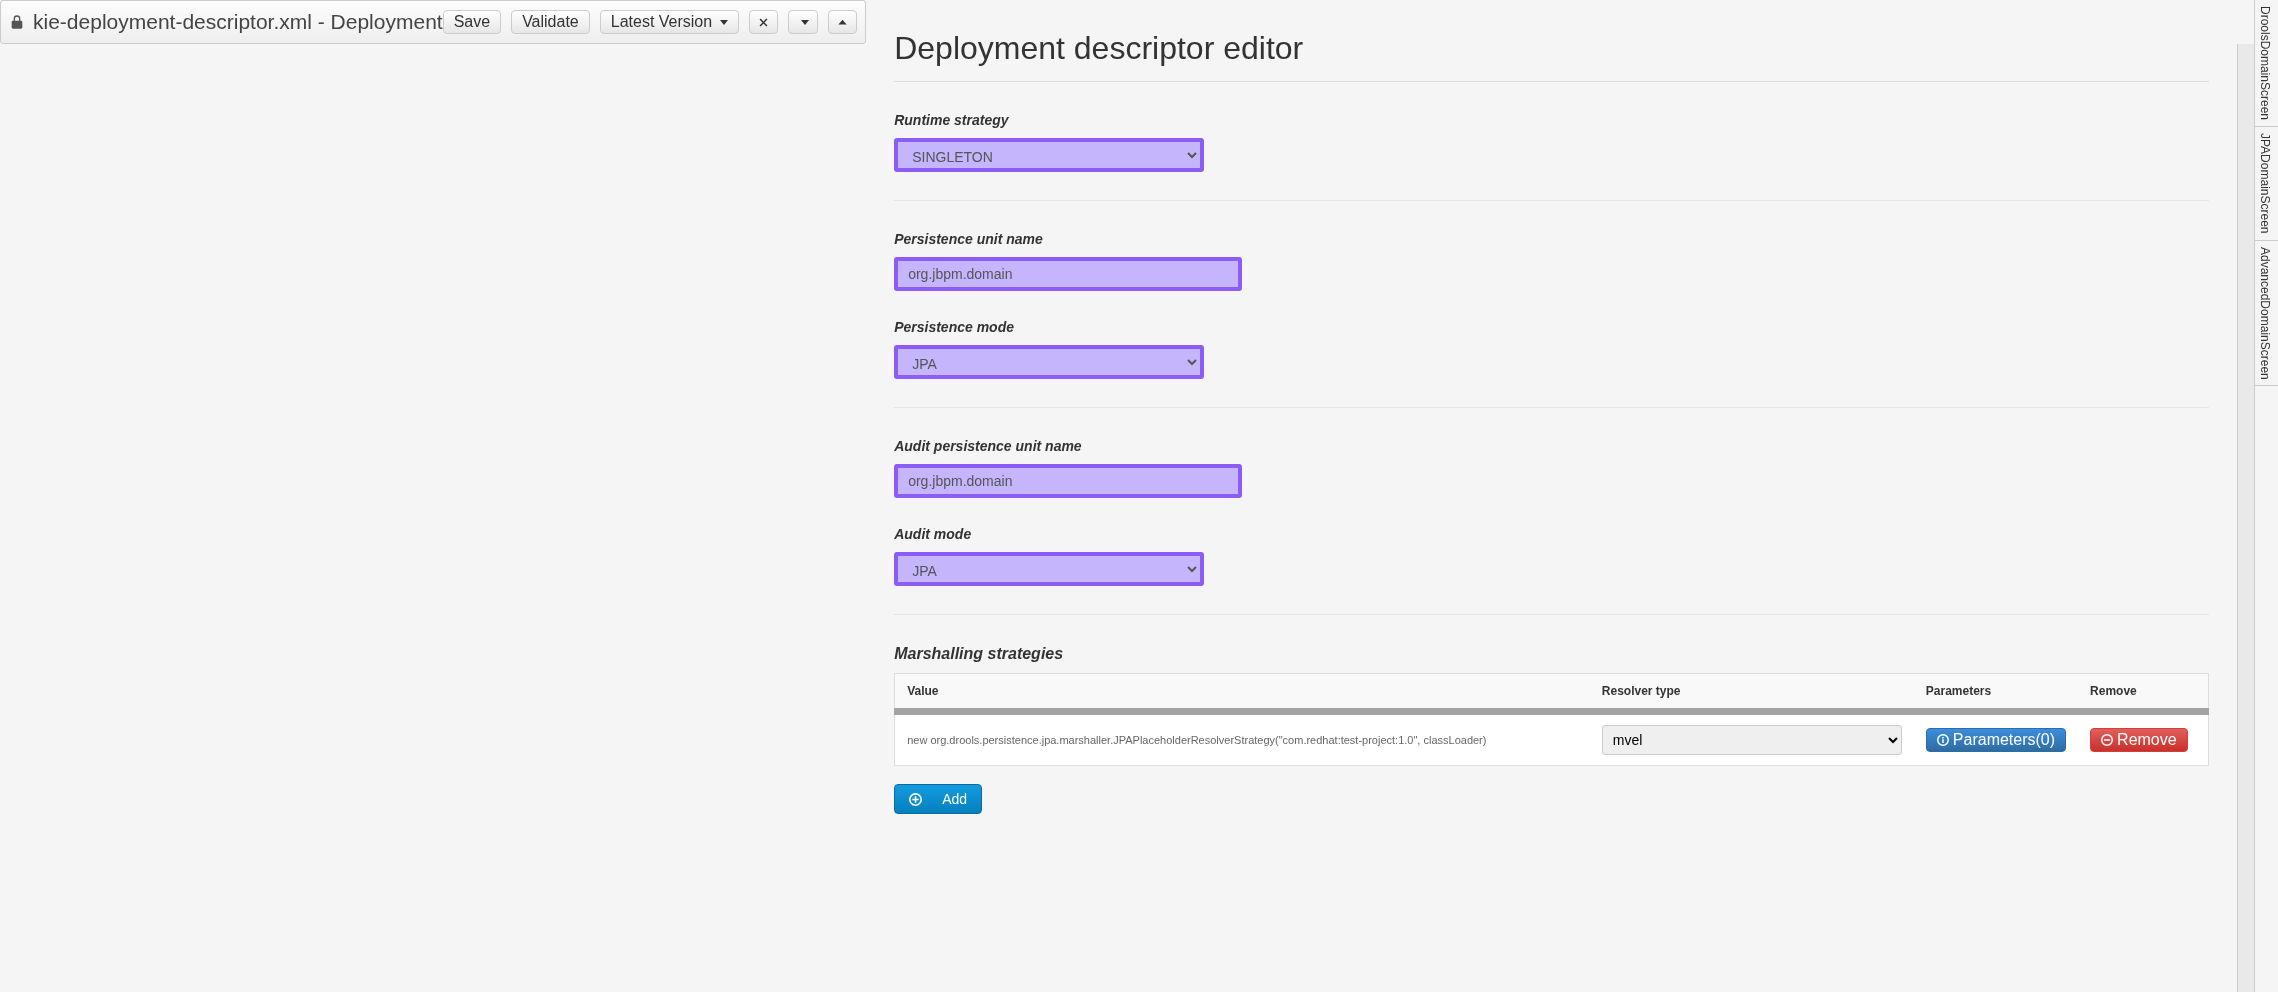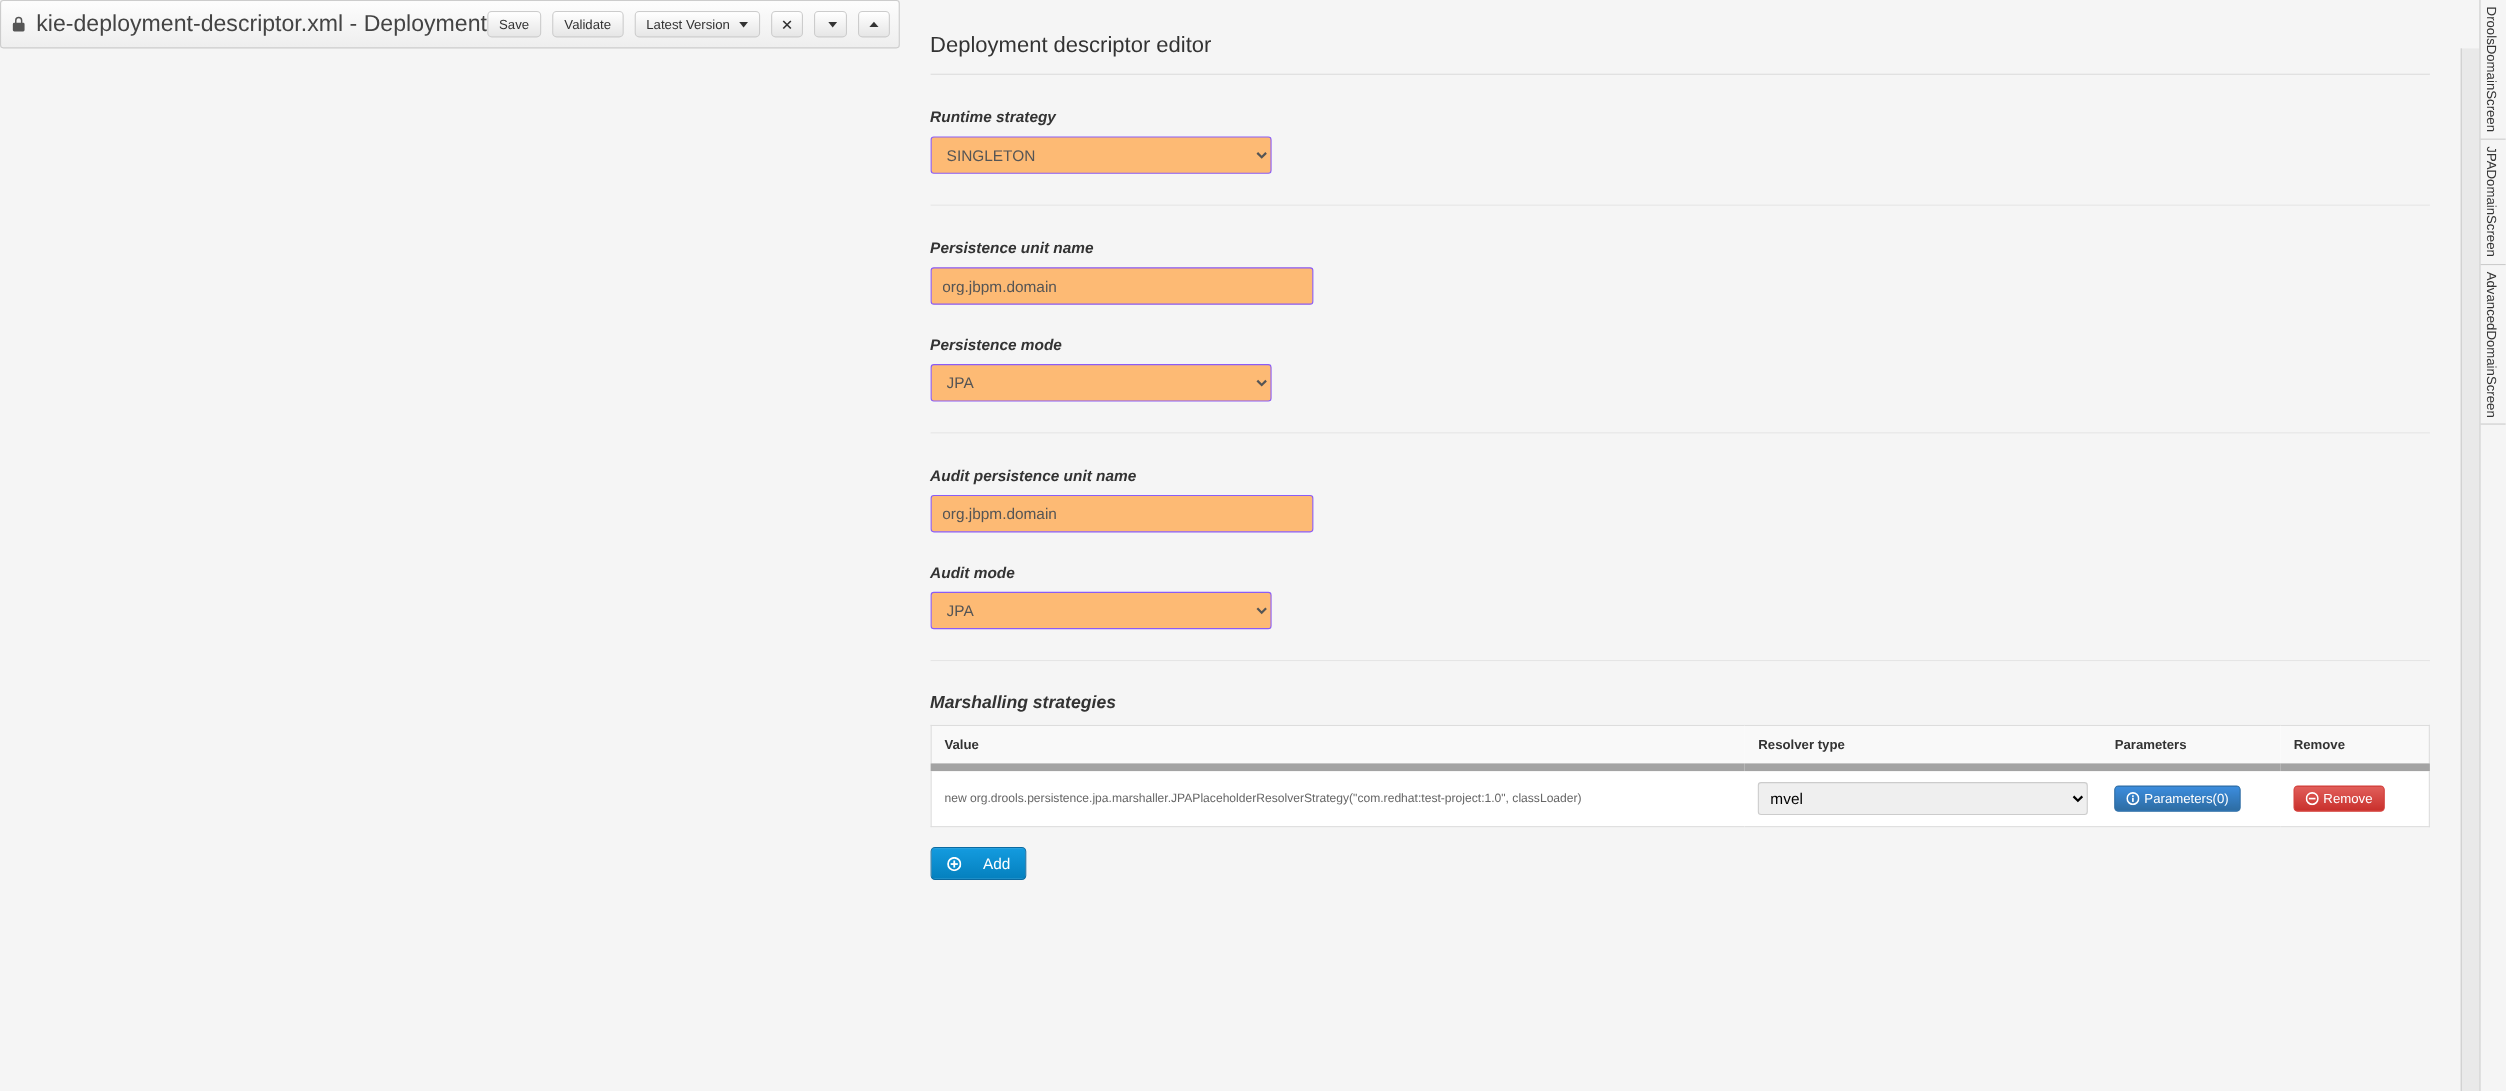--- a/index.html
+++ b/index.html
@@ -11,36 +11,36 @@
   .right-dock .vtab { writing-mode: vertical-lr; text-orientation: mixed; font-size:12px; padding:6px 3px; border-bottom:1px solid #ccc; color:#333; cursor:pointer; flex:0 0 auto; }
   .right-dock .vtab.last { border-bottom:1px solid #ccc; }
 
   
   .editor-area { position:absolute; top:0; left:0; right:24px; bottom:0; display:flex; flex-direction:row; }
   .inner-scroll-border { position:absolute; right:0; top:44px; bottom:0; width:17px; background:#e9e9e9; border-left:1px solid #ccc; }
   .editor-tabbar { height:44px; border:1px solid #ccc; border-radius:3px; margin:0; background: linear-gradient(#fdfdfd,#eeeeee); display:flex; align-items:center; padding:0 8px; }
   .editor-tabbar .lock-icon svg { width:16px; height:16px; display:block; }
   .editor-tabbar .tab-title { font-size:21px; color:#444; margin-left:8px; font-weight:400; }
   .editor-tabbar .spacer { flex:1 1 auto; }
-  .btn { display:inline-flex; align-items:center; gap:4px; font-size:12px; line-height:1; padding:4px 10px; border:1px solid #ccc; background:linear-gradient(#ffffff,#e6e6e6); border-radius:4px; color:#333; cursor:pointer; height:24px; }
+  .btn { display:inline-flex; align-items:center; gap:4px; font-size:16px; line-height:1; padding:4px 10px; border:1px solid #ccc; background:linear-gradient(#ffffff,#e6e6e6); border-radius:4px; color:#333; cursor:pointer; height:24px; }
   .btn + .btn { margin-left:4px; }
   .btn .caret { width:0;height:0;border-left:4px solid transparent;border-right:4px solid transparent;border-top:5px solid #333;display:inline-block;margin-left:4px; }
   .btn-icon-only { padding:4px 8px; }
   .btn-info { background:#337ab7; border-color:#2e6da4; color:#fff; background:linear-gradient(#3c8dde,#2d6ca2); }
   .btn-danger { background:#d9534f; border-color:#d43f3a; color:#fff; background:linear-gradient(#e15f5b,#c9302c); }
   .btn-info svg, .btn-danger svg, .btn-primary svg { width:12px; height:12px; }
   .toolbar-group { display:flex; align-items:center; gap:6px; }
 
   
   .content { flex:1 1 auto; overflow:auto; padding:20px 28px; padding-right:45px; }
-  h1.page-title { font-size:20px; font-weight:400; color:#333; margin:10px 0 14px 0; }
+  h1.page-title { font-size:32px; font-weight:400; color:#333; margin:10px 0 14px 0; }
   hr.sep { border:none; border-top:1px solid #ddd; margin:0 0 30px 0; }
   .form-group { margin-bottom:28px; }
   .form-label { font-style:italic; font-weight:bold; color:#333; font-size:14px; display:block; margin-bottom:10px; }
-  select.form-control, input.form-control { font-size:14px; padding:6px 10px; border:1px solid #8b5cf6; border-radius:3px; background:#fdba74; color:#555; height:34px; }
+  select.form-control, input.form-control { font-size:14px; padding:6px 10px; border:4px solid #8b5cf6; border-radius:3px; background:#c4b5fd; color:#555; height:34px; }
   select.form-control { width:310px; appearance:auto; }
   input.form-control { width:348px; }
   hr.light { border:none; border-top:1px solid #e5e5e5; margin:10px 0 30px 0; }
 
   
   .section-label { font-style:italic; font-weight:bold; color:#333; font-size:16px; margin-bottom:10px; }
   table.strategies { width:100%; border-collapse:collapse; background:#fff; border:1px solid #ddd; }
   table.strategies th { text-align:left; font-weight:bold; font-size:12px; padding:10px 12px; border-bottom:1px solid #0f766e; background:#f9f9f9; }
   table.strategies td { padding:10px 12px; border-top:7px solid #a3a3a3; vertical-align:middle; }
   table.strategies td.value-cell { font-size:11px; color:#666; }

